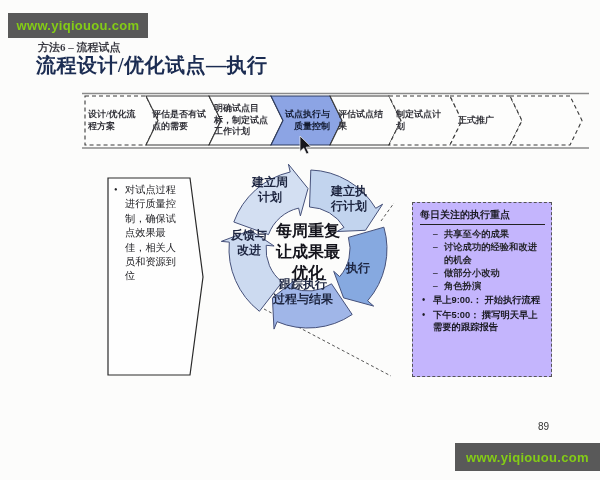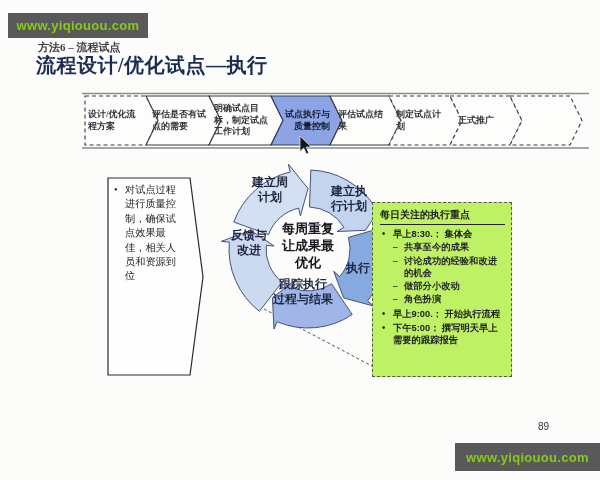--- a/index.html
+++ b/index.html
@@ -24,24 +24,24 @@
     font-size:9px;line-height:1.3;color:#33333a;font-weight:bold;text-align:left;
   }
   .chev-label.hl{color:#121a30;text-align:right;}
   #lp-list{position:absolute;left:114px;top:183px;width:70px;font-size:10.2px;line-height:14.4px;color:#222226;}
   .lp-item{position:relative;padding-left:11px;margin:0 0 1px 0;}
   .lp-item::before{content:"•";position:absolute;left:0;top:0;}
   .cyc-label{
     position:absolute;white-space:pre-line;text-align:center;
     font-size:12px;font-weight:bold;color:#1d2540;line-height:1.22;
   }
-  #cycle-center{font-size:13px;line-height:1.3;color:#14141c;}
+  #cycle-center{font-size:16px;line-height:1.3;color:#14141c;}
   #daily-box{
-    position:absolute;left:372px;top:202px;width:140px;height:175px;
-    border:1px dashed #555;box-sizing:border-box;padding:5px 6px 3px 7px;background:#bef264;
+    position:absolute;left:412px;top:202px;width:140px;height:175px;
+    border:1px dashed #555;box-sizing:border-box;padding:5px 6px 3px 7px;background:#c4b5fd;
   }
   #daily-title{
     font-size:10px;font-weight:bold;color:#1a1a22;
     border-bottom:1px solid #222;padding-bottom:2px;margin-bottom:3px;
   }
   .db-item{position:relative;padding-left:13px;margin:2px 0 1px;font-size:9.3px;line-height:12.3px;color:#1a1a22;font-weight:bold;}
   .db-item::before{content:"•";position:absolute;left:2px;top:0;}
   .db-sub{position:relative;padding-left:11px;margin:1px 0 1px 13px;font-size:9.3px;line-height:12.3px;color:#26262c;font-weight:bold;}
   .db-sub::before{content:"–";position:absolute;left:0;top:0;}
   .db-time{font-family:"Liberation Sans", sans-serif;font-weight:bold;}
@@ -108,23 +108,20 @@
 过程与结果</div>
 <div class="cyc-label" style="left:224px;top:228px;width:50px">反馈与
 改进</div>
 <div id="cycle-center" class="cyc-label" style="left:270px;top:221px;width:76px">每周重复
 让成果最
 优化</div>
 
 <div id="daily-box">
   <div id="daily-title">每日关注的执行重点</div>
 
-  <div class="db-item">
-    <span>早上</span><span class="db-time">8:30.：</span> <span>集体会</span>
-  </div>
   <div class="db-sub">共享至今的成果</div>
   <div class="db-sub">讨论成功的经验和改进的机会</div>
   <div class="db-sub">做部分小改动</div>
   <div class="db-sub">角色扮演</div>
 
   <div class="db-item">
     <span>早上</span><span class="db-time">9:00.：</span> <span>开始执行流程</span>
   </div>
 
 

